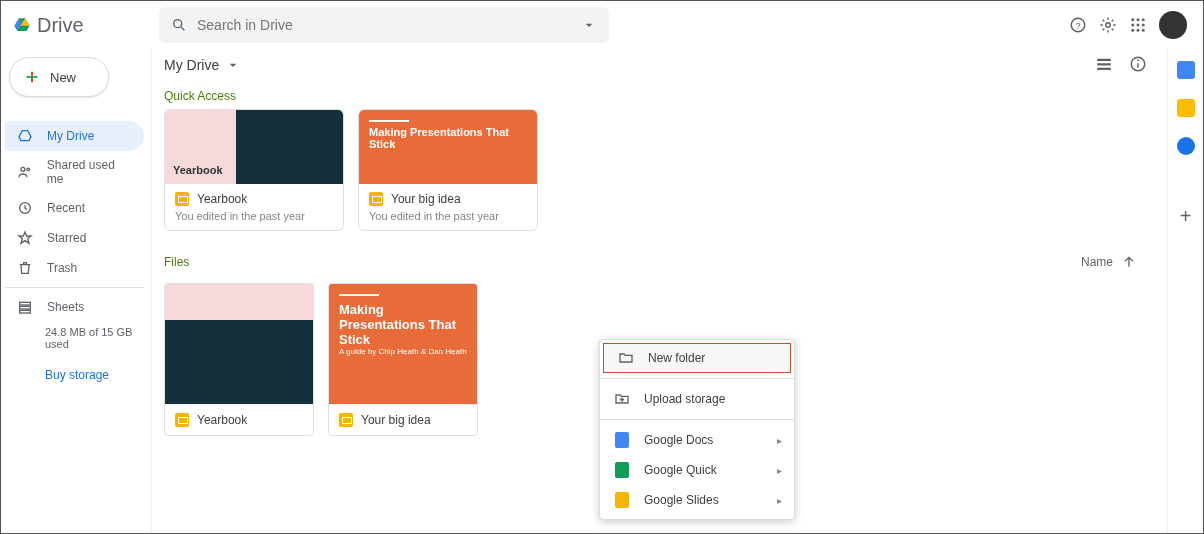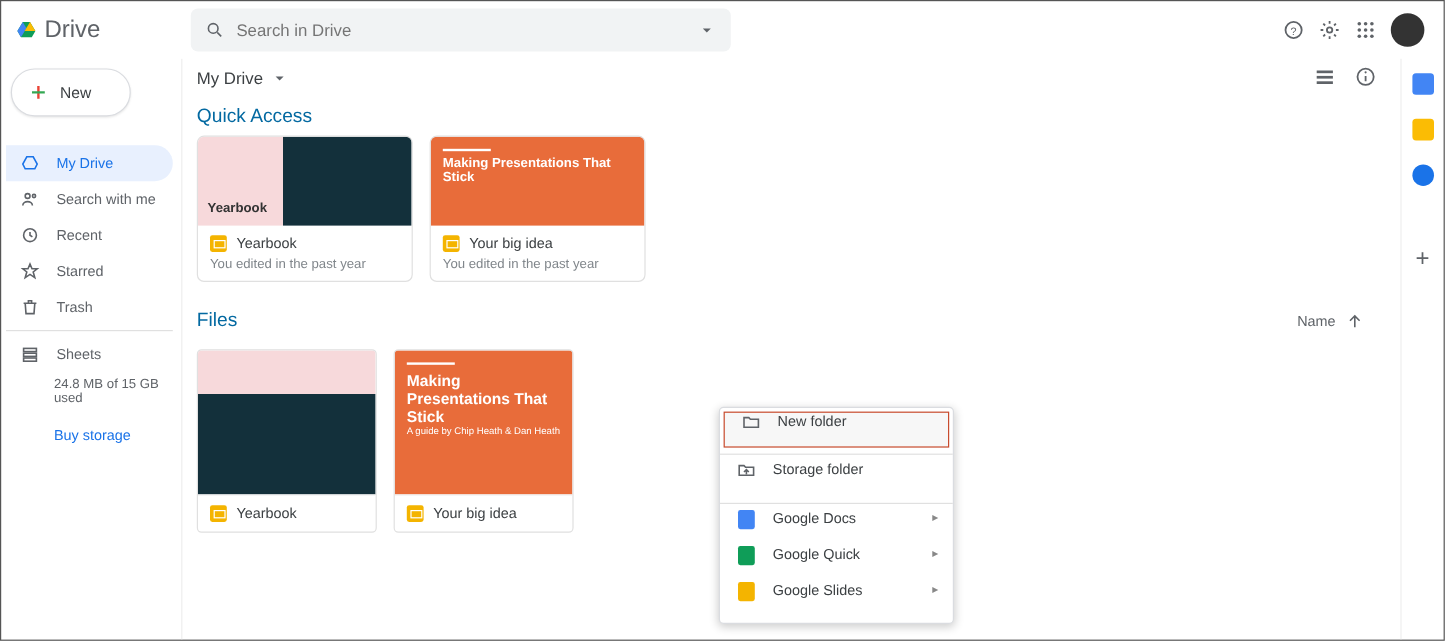--- a/index.html
+++ b/index.html
@@ -22,41 +22,41 @@
 .nav-item { display: flex; align-items: center; gap: 14px; padding: 7px 10px 7px 12px; font-size: 12px; color: #5f6368; border-radius: 0 16px 16px 0; cursor: pointer; }
 .nav-item.active { background: #e8f0fe; color: #1a73e8; }
 .nav-divider { border-top: 1px solid #e0e0e0; margin: 4px 0; }
 .storage-sub { font-size: 11px; color: #5f6368; padding: 4px 10px 4px 40px; }
 .buy-link { font-size: 12px; color: #1a73e8; padding: 14px 10px 4px 40px; cursor: pointer; }
 
 .main { flex: 1; padding: 4px 16px 0 12px; overflow: hidden; position: relative; border-left: 1px solid #eee; }
 .breadcrumb { display: flex; align-items: center; gap: 6px; font-size: 14px; color: #3c4043; padding: 4px 0 10px; }
 .view-icons { position: absolute; top: 6px; right: 20px; display: flex; gap: 16px; color: #5f6368; }
 
-.section-label { font-size: 16px; color: #0369a1; padding: 6px 0; }
+.section-label { font-size: 12px; color: #4d7c0f; padding: 6px 0; }
 .cards-row { display: flex; gap: 14px; }
 .qa-card { width: 180px; border: 1px solid #e0e0e0; border-radius: 6px; overflow: hidden; cursor: pointer; }
 .qa-thumb { height: 74px; background: #e86c3a; color: #fff; font-size: 11px; font-weight: bold; padding: 10px; display: flex; flex-direction: column; }
 .qa-thumb.yearbook { background: linear-gradient(90deg, #f7d9db 40%, #13303b 40%); color: #333; align-items: flex-start; justify-content: flex-end; font-weight: bold; font-size: 11px; padding: 8px; }
 .qa-meta { padding: 8px 10px; }
 .qa-title-row { display: flex; align-items: center; gap: 8px; font-size: 12px; color: #3c4043; }
 .qa-sub { font-size: 11px; color: #80868b; margin-top: 4px; }
 .slides-icon { width: 14px; height: 14px; background: #f4b400; border-radius: 2px; display:inline-block; position:relative; }
 .slides-icon::after { content:''; position:absolute; left:3px; top:4px; width:8px; height:5px; border:1px solid #fff; }
 
 .files-header { display: flex; justify-content: space-between; align-items: center; margin-top: 18px; padding-right: 14px; }
 .sort-col { font-size: 12px; color: #5f6368; display: flex; align-items: center; gap: 8px; }
 
 .file-card { width: 150px; border: 1px solid #e0e0e0; border-radius: 4px; overflow: hidden; cursor: pointer; }
 .file-thumb { height: 120px; background: #e86c3a; color:#fff; font-size:13px; font-weight:bold; padding:10px; }
 .file-thumb.yearbook { background: linear-gradient(180deg, #f7d9db 30%, #13303b 30%); }
 .file-meta { padding: 8px 10px; display: flex; align-items: center; gap: 8px; font-size: 12px; color: #3c4043; border-top:1px solid #eee; }
 
 .context-menu { position: absolute; left: 598px; top: 338px; width: 196px; background: #fff; border: 1px solid #dadce0; border-radius: 4px; box-shadow: 0 2px 8px rgba(0,0,0,0.2); z-index: 100; padding-bottom: 4px; }
-.cm-item { display: flex; padding: 0 14px; height: 30px; font-size: 12px; color: #3c4043; gap: 14px; cursor: pointer; position: relative; }
+.cm-item { display: flex; align-items: center; padding: 0 14px; height: 30px; font-size: 12px; color: #3c4043; gap: 14px; cursor: pointer; position: relative; }
 .cm-item.highlighted { border: 1px solid #c84b2e; background: #f7f7f7; margin: 3px 3px 0 3px; }
 .cm-divider { border-top: 1px solid #e0e0e0; margin: 5px 0; }
 .cm-arrow { position: absolute; right: 12px; color: #888; font-size: 10px; }
 .cm-icon { width:16px; display:flex; justify-content:center; color:#5f6368; }
 
 .right-rail { width: 36px; border-left: 1px solid #eee; display: flex; flex-direction: column; align-items: center; padding-top: 12px; gap: 20px; }
 .rail-icon { width: 18px; height: 18px; border-radius: 3px; }
 .rail-cal { background: #4285f4; }
 .rail-keep { background: #fbbc04; }
 .rail-tasks { background: #1a73e8; border-radius: 50%; }
@@ -129,21 +129,21 @@
             <path d="M8 4h8l5 9-3 6H6l-3-6z" fill="none" stroke="#1a73e8" stroke-width="2"></path>
           </svg>
         <span>My Drive</span>
       </li>
       <li class="nav-item">
         <svg class="ico" viewBox="0 0 24 24">
             <circle cx="9" cy="8" r="3" fill="none" stroke="#5f6368" stroke-width="2"></circle>
             <path d="M3 20c0-3 3-5 6-5s6 2 6 5" fill="none" stroke="#5f6368" stroke-width="2"></path>
             <circle cx="17" cy="8" r="2" fill="none" stroke="#5f6368" stroke-width="2"></circle>
           </svg>
-        <span>Search with me</span>
+        <span>Shared used me</span>
       </li>
       <li class="nav-item">
         <svg class="ico" viewBox="0 0 24 24">
             <circle cx="12" cy="12" r="8" fill="none" stroke="#5f6368" stroke-width="2"></circle>
             <path d="M12 8v4l3 2" stroke="#5f6368" stroke-width="2" fill="none"></path>
           </svg>
         <span>Recent</span>
       </li>
       <li class="nav-item">
         <svg class="ico" viewBox="0 0 24 24">
@@ -270,21 +270,21 @@
     <span>New folder</span>
   </div>
   <div class="cm-divider"></div>
   <div class="cm-item">
     <span class="cm-icon">
         <svg class="ico" viewBox="0 0 24 24">
           <path d="M3 6h6l2 2h10v10H3z" fill="none" stroke="#5f6368" stroke-width="2"></path>
           <path d="M12 17v-5M9 14l3-3 3 3" stroke="#5f6368" stroke-width="2" fill="none"></path>
         </svg>
       </span>
-    <span>Storage folder</span>
+    <span>Upload storage</span>
   </div>
   <div class="cm-divider"></div>
   <div class="cm-item">
     <span class="cm-icon">
         <span style="width:14px;height:16px;background:#4285f4;border-radius:2px;display:inline-block"></span>
       </span>
     <span>Google Docs</span>
     <span class="cm-arrow">▸</span>
   </div>
   <div class="cm-item">

